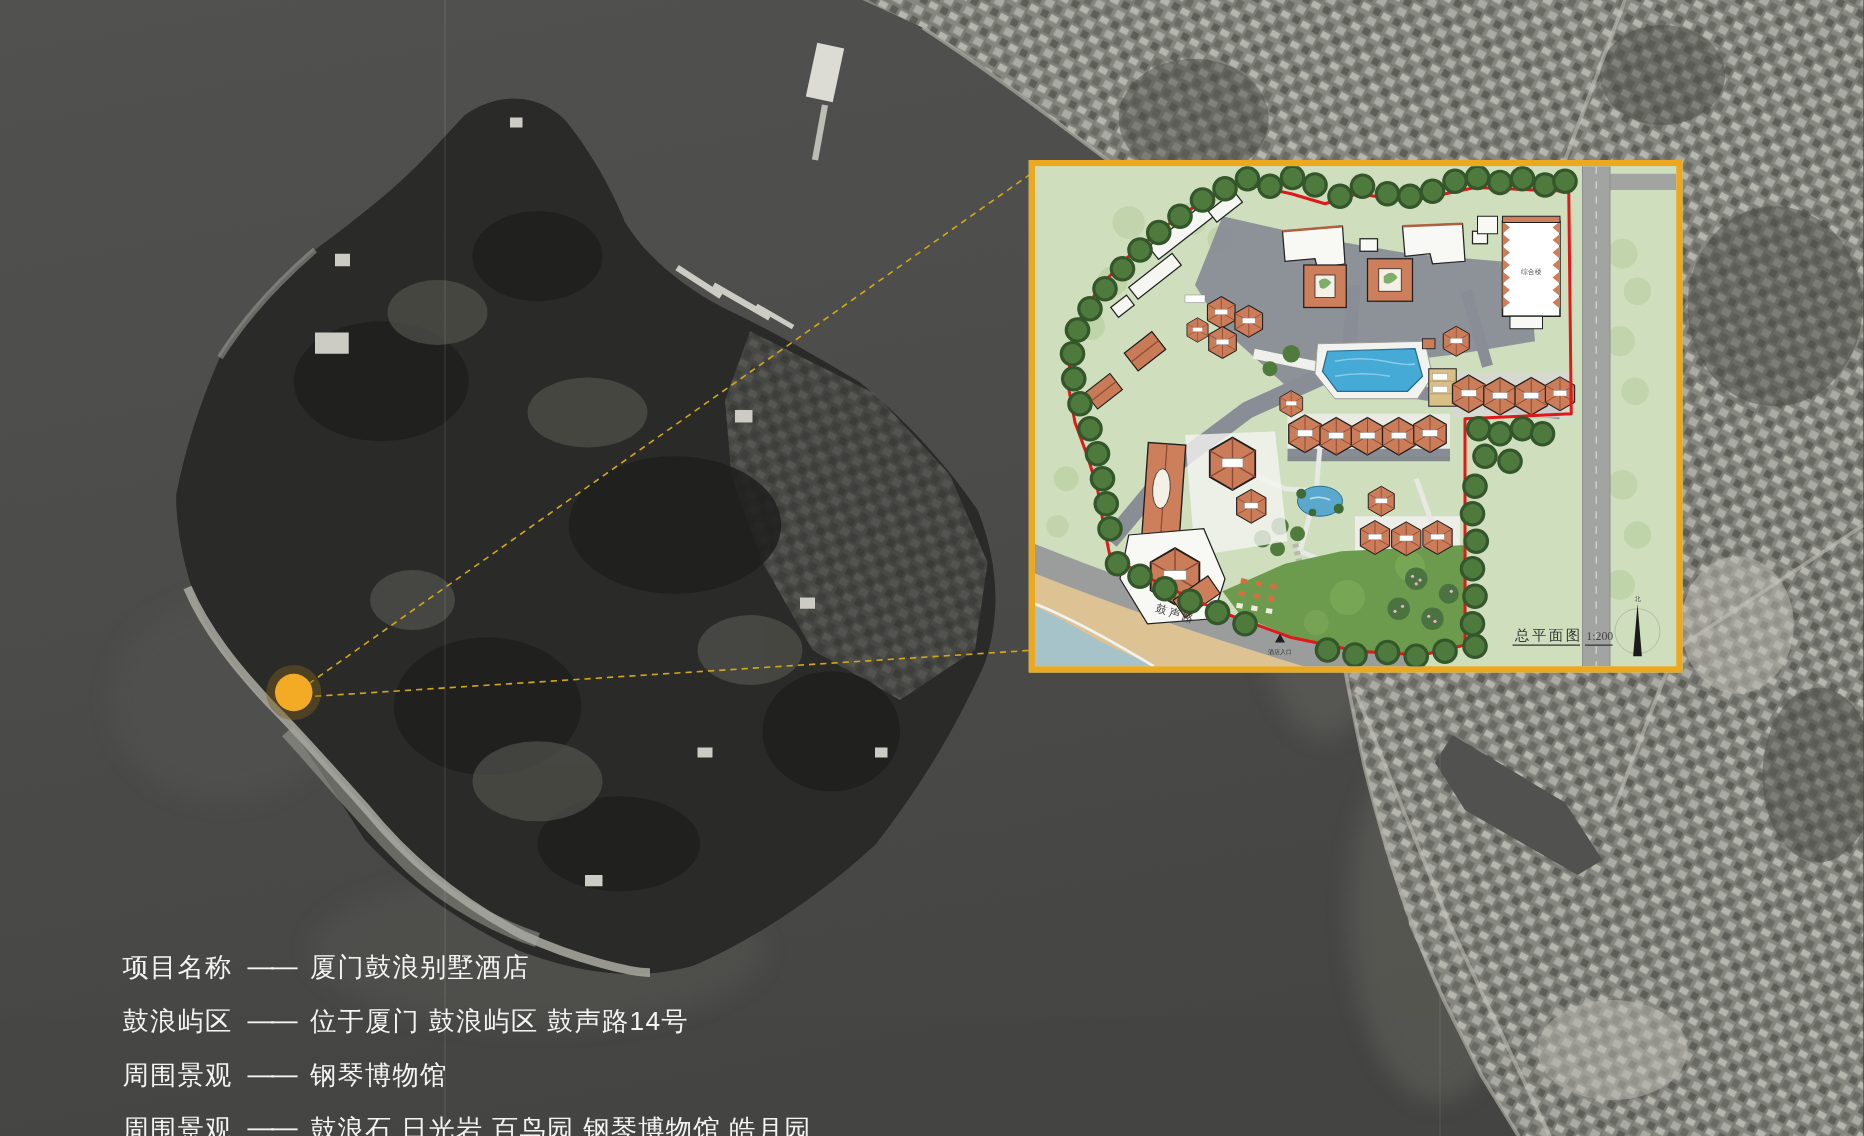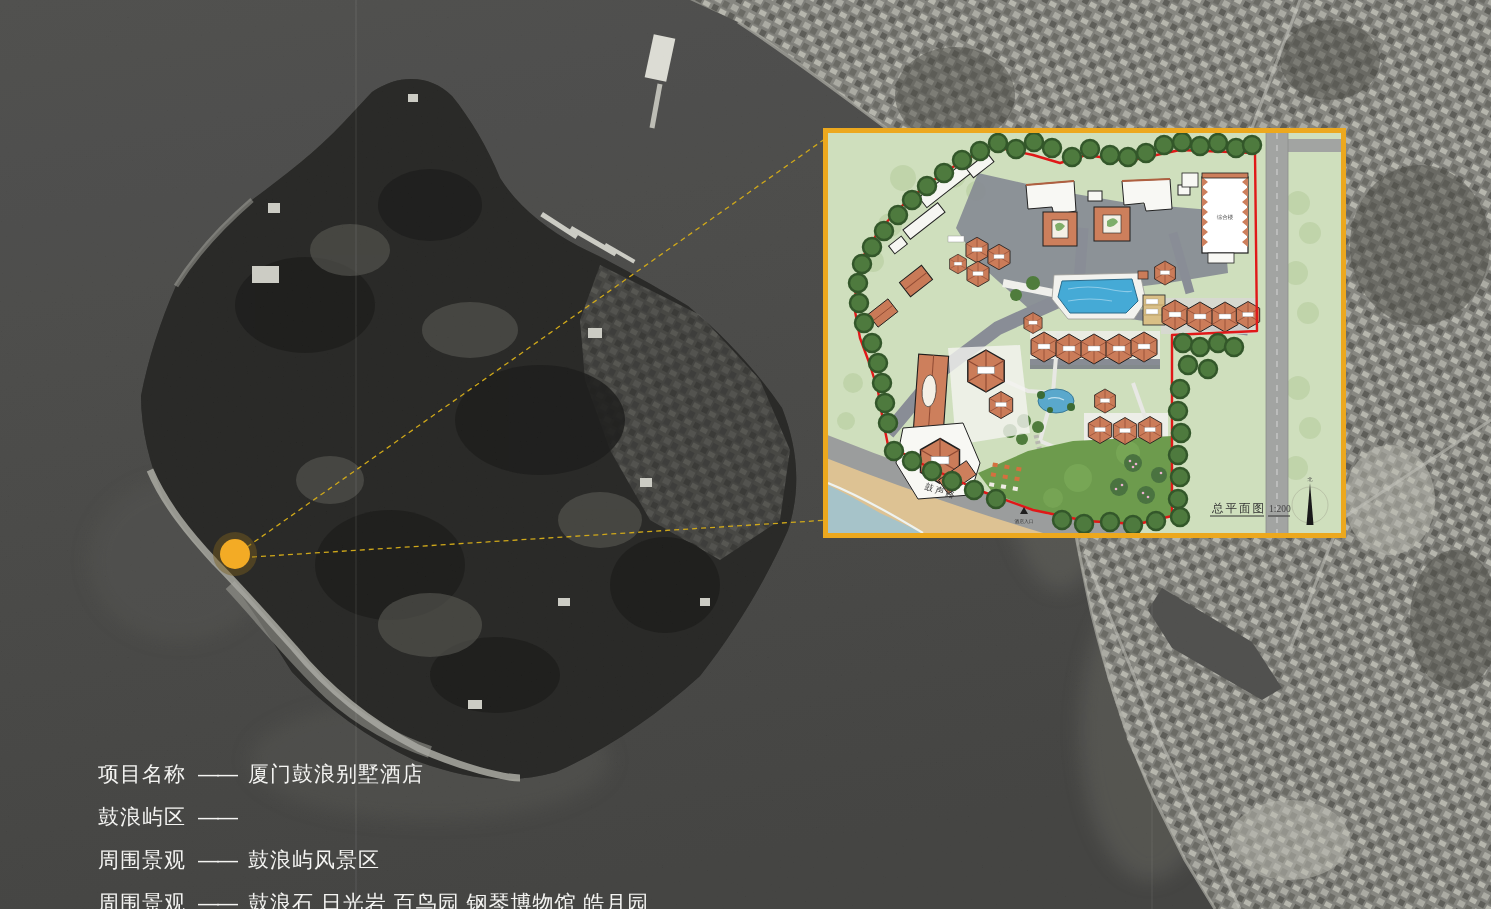--- a/index.html
+++ b/index.html
@@ -474,25 +474,26 @@
 
 <div class="info">
   <div class="row">
     <span>项目名称</span>
     <span class="dash">——</span>
     <span>厦门鼓浪别墅酒店</span>
   </div>
   <div class="row">
     <span>鼓浪屿区</span>
     <span class="dash">——</span>
+    <span>位于厦门 鼓浪屿区 鼓声路14号</span>
   </div>
   <div class="row">
     <span>周围景观</span>
     <span class="dash">——</span>
-    <span>鼓浪屿风景区</span>
+    <span>钢琴博物馆</span>
   </div>
   <div class="row">
     <span>周围景观</span>
     <span class="dash">——</span>
     <span>鼓浪石 日光岩 百鸟园 钢琴博物馆 皓月园</span>
   </div>
 </div>
 
 </div>
 

